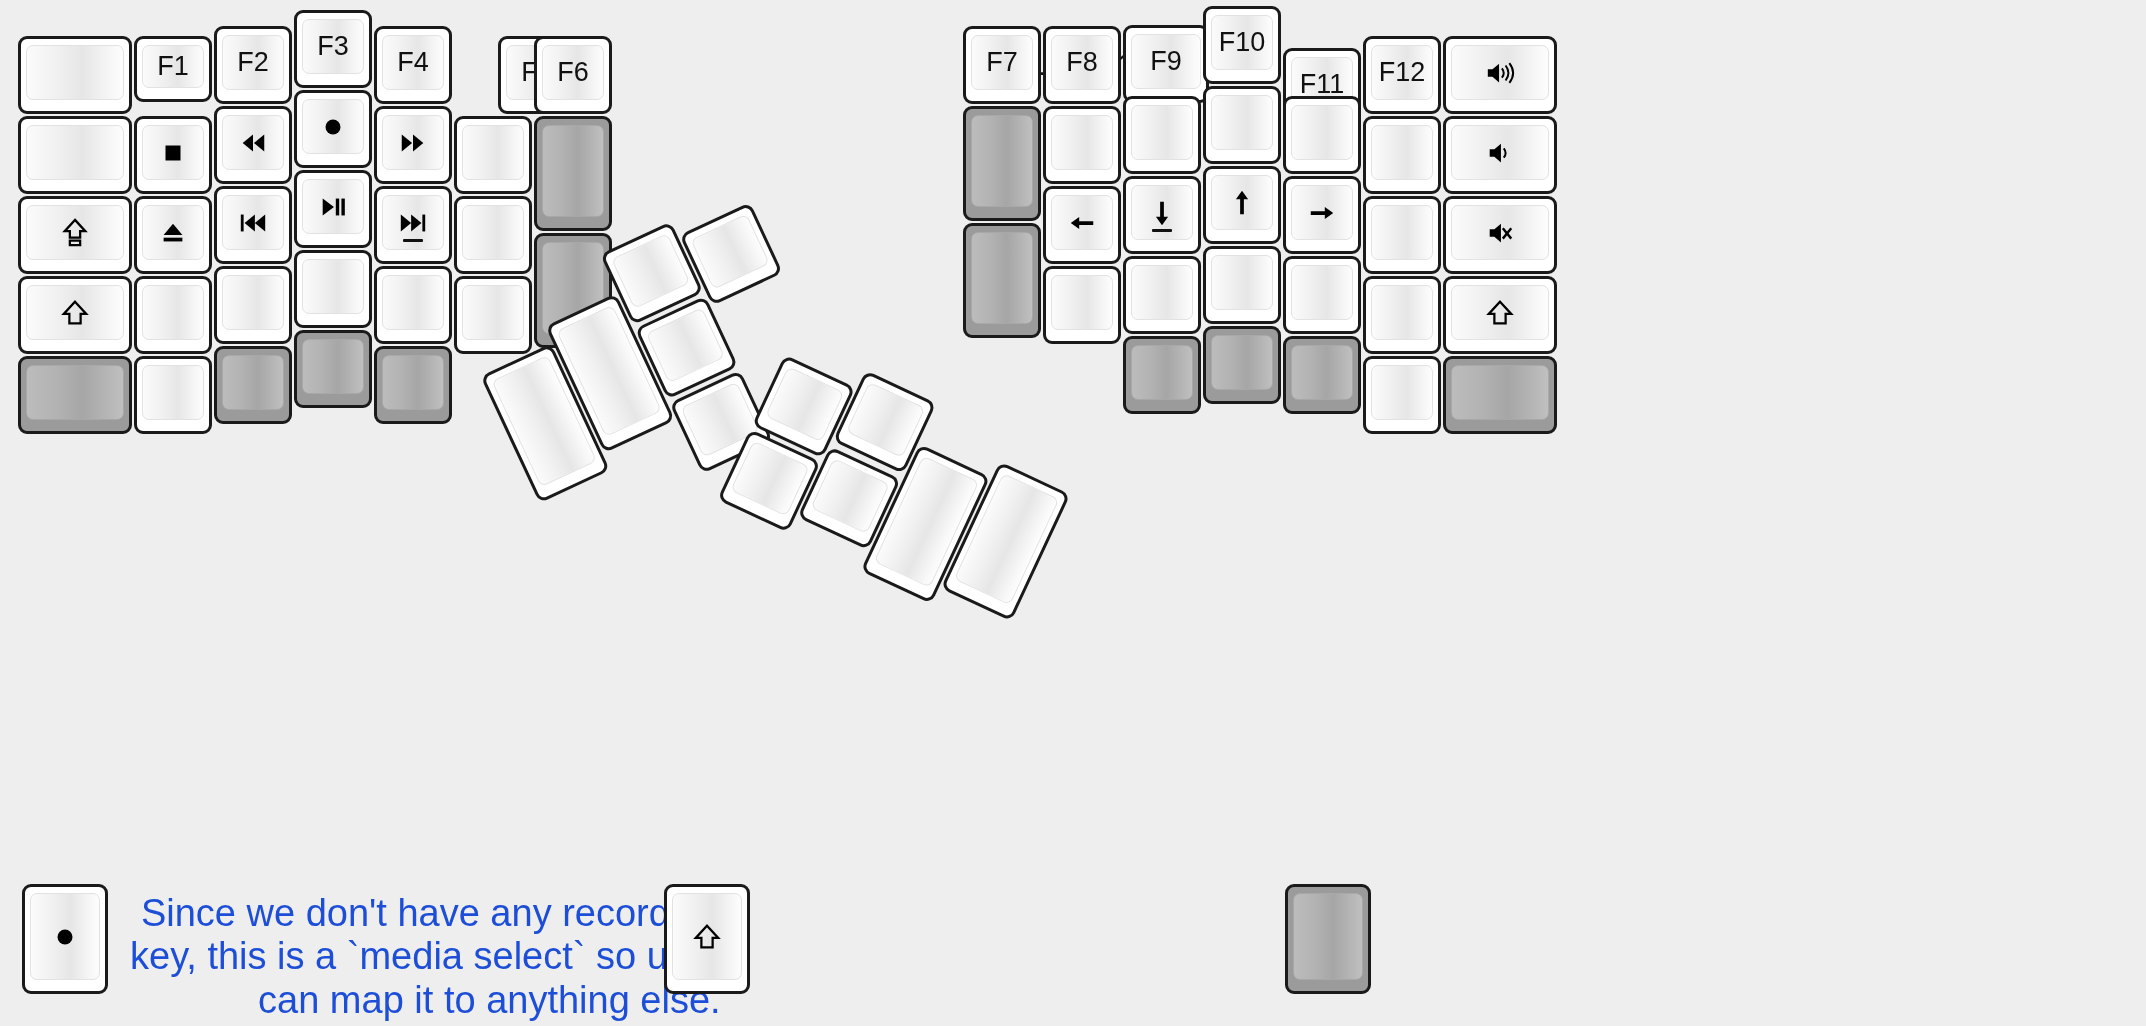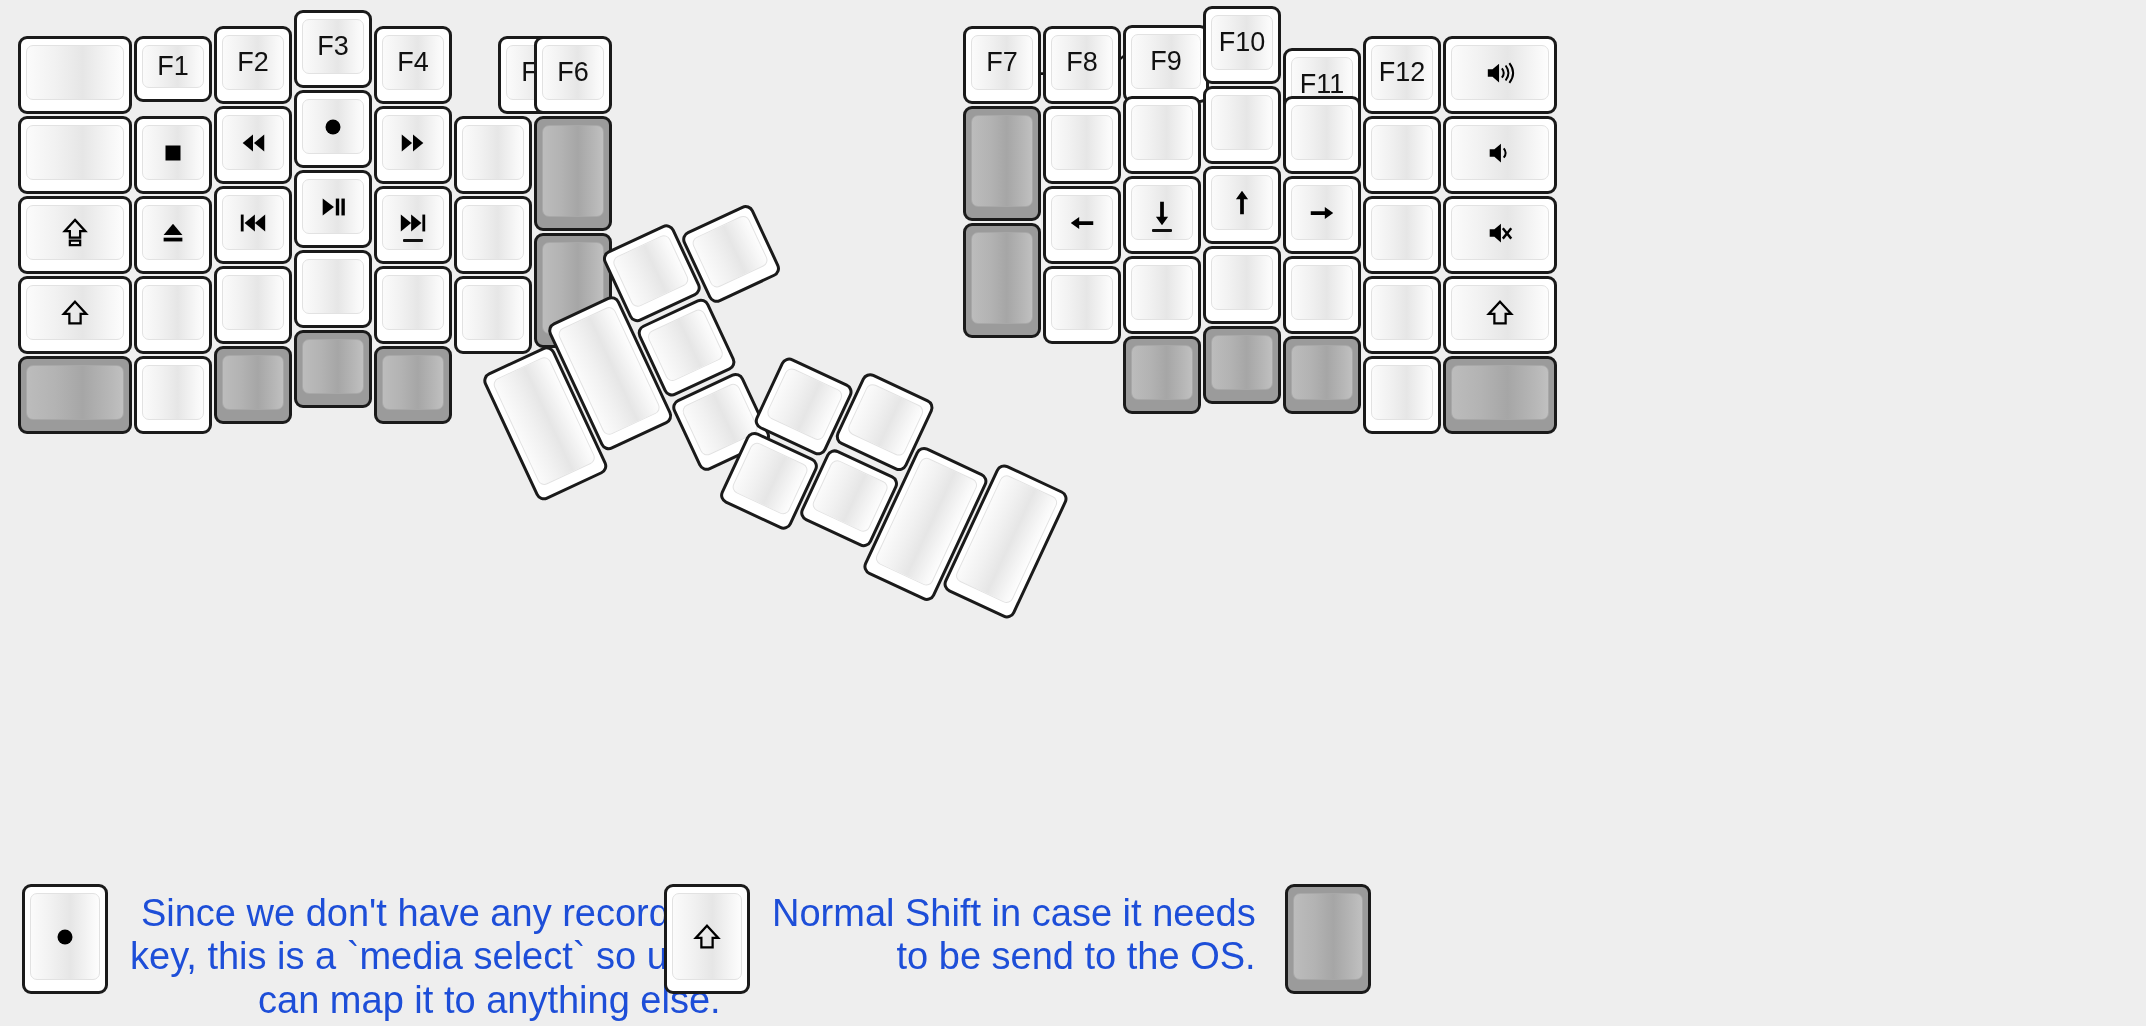--- a/index.html
+++ b/index.html
@@ -502,22 +502,20 @@
         <div class="key" style="left: 0px; top: 0px; width: 86px; height: 110px; position: absolute;">
           <div class="cap">
             <span class="glyph">
               <svg width="30" height="30" viewBox="0 0 32 32">
                 <path d="M16 4 L28 17 L22 17 L22 27 L10 27 L10 17 L4 17 Z" fill="none" stroke="#000" stroke-width="2.4"></path>
               </svg>
             </span>
           </div>
         </div>
       </div>
-      <div class="txt">Normal Shift in case it needs
-to be send to the OS.</div>
     </div>
     <div class="note" style="left: 1285px;">
       <div class="swatch">
         <div class="key trans" style="left: 0px; top: 0px; width: 86px; height: 110px; position: absolute;">
           <div class="cap"></div>
         </div>
       </div>
     </div>
   </div>
 

